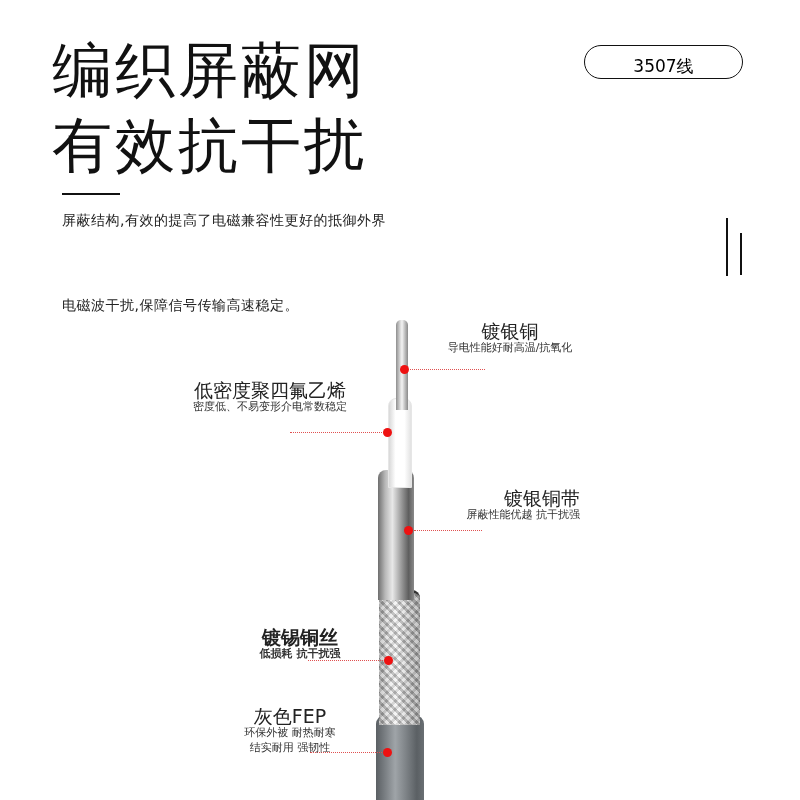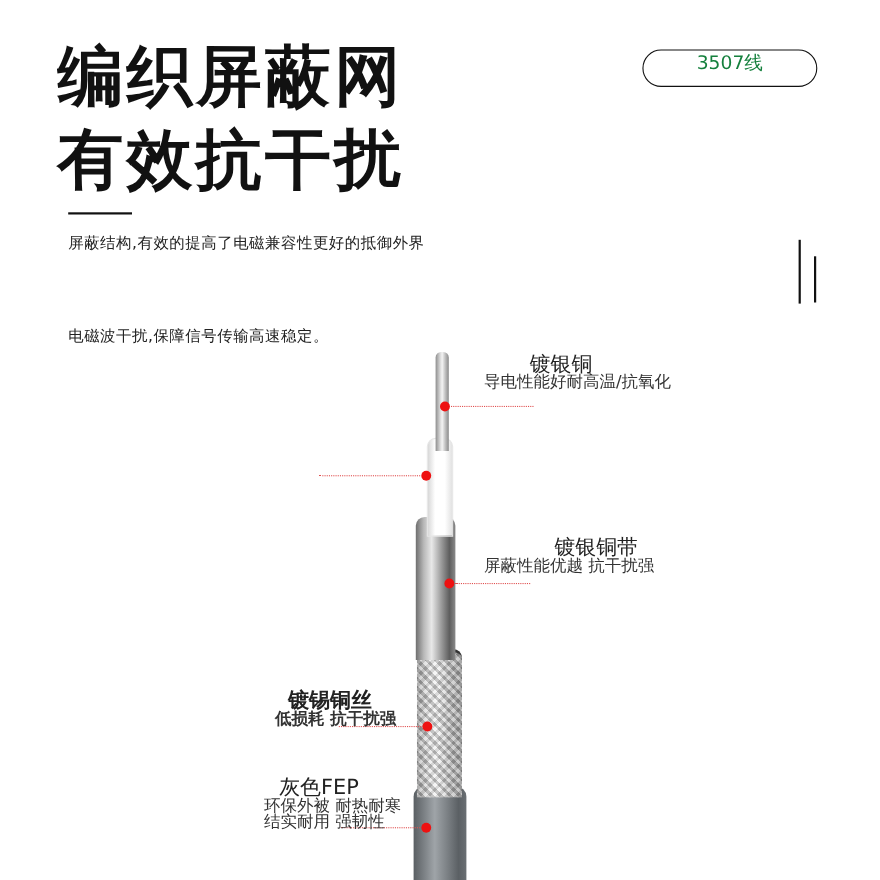--- a/index.html
+++ b/index.html
@@ -1,35 +1,35 @@
 <!DOCTYPE html>
 <html><head>
 <meta charset="utf-8">
 <style>
   html, body { margin:0; padding:0; }
   body { width:800px; height:800px; background:#ffffff; position:relative; overflow:hidden;
          font-family:"DejaVu Sans", "Liberation Sans", sans-serif; color:#111; }
-  .headline { position:absolute; left:52px; font-size:60px; line-height:64px; font-weight:700;
+  .headline { position:absolute; left:52px; font-size:60px; line-height:64px; font-weight:400;
               letter-spacing:3px; color:#111; white-space:nowrap; }
   .h1 { top:38px; }
   .h2 { top:113px; }
   .rule { position:absolute; left:62px; top:193px; width:58px; height:2px; background:#111; }
   .badge { position:absolute; left:584px; top:45px; width:159px; height:34px; border:1.5px solid #111;
-           border-radius:18px; box-sizing:border-box; display:flex; align-items:flex-start; justify-content:center;
-           font-size:17px; color:#15803d; }
+           border-radius:18px; box-sizing:border-box; display:flex; align-items:flex-end; justify-content:center;
+           font-size:17px; color:#000000; }
   .desc { position:absolute; left:62px; font-size:14px; color:#222; white-space:nowrap; letter-spacing:0.5px; }
   .d1 { top:212px; }
   .d2 { top:253px;margin-top:44px; }
   .vline { position:absolute; width:2px; background:#111; }
   .v1 { left:726px; top:218px; height:58px; }
   .v2 { left:740px; top:233px; height:42px; }
 
   .lbl { position:absolute; text-align:center; color:#222; white-space:nowrap; }
   .lbl .t { font-size:19px; line-height:17px; }
-  .lbl .s { font-size:15px; line-height:15px; color:#333; }
+  .lbl .s { font-size:11px; line-height:15px; color:#333; }
   .leader { position:absolute; height:0; border-top:1px dotted #e05050; }
   .dot { position:absolute; width:9px; height:9px; border-radius:50%; background:#ee1111; }
 
   
   .seg { position:absolute; }
   .conductor { left:396px; top:320px; width:12px; height:90px;
      background:linear-gradient(90deg,#8e8e8e 0%,#d9d9d9 35%,#f3f3f3 50%,#bdbdbd 75%,#8a8a8a 100%);
      border-radius:5px 5px 0 0; }
   .ptfe { left:388px; top:398px; width:24px; height:90px;
      background:linear-gradient(90deg,#d8d8d8 0%,#ffffff 30%,#ffffff 70%,#e2e2e2 100%);
@@ -74,20 +74,22 @@
 <div class="dot" style="left:400px;top:365px;"></div>
 <div class="leader" style="left:410px;top:369px;width:75px;"></div>
 <div class="lbl" style="left:440px;top:323px;width:140px;">
   <div class="t">镀银铜</div>
   <div class="s">导电性能好耐高温/抗氧化</div>
 </div>
 
 <div class="dot" style="left:383px;top:428px;"></div>
 <div class="leader" style="left:290px;top:432px;width:92px;"></div>
 <div class="lbl" style="left:180px;top:382px;width:180px;">
+  <div class="t">低密度聚四氟乙烯</div>
+  <div class="s">密度低、不易变形介电常数稳定</div>
 </div>
 
 <div class="dot" style="left:404px;top:526px;"></div>
 <div class="leader" style="left:414px;top:530px;width:68px;"></div>
 <div class="lbl" style="left:440px;top:490px;width:140px;text-align:right;">
   <div class="t">镀银铜带</div>
   <div class="s">屏蔽性能优越 抗干扰强</div>
 </div>
 
 <div class="dot" style="left:384px;top:656px;"></div>

